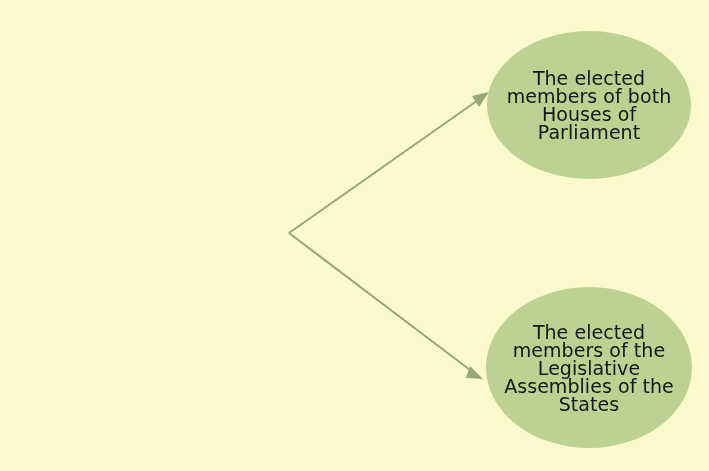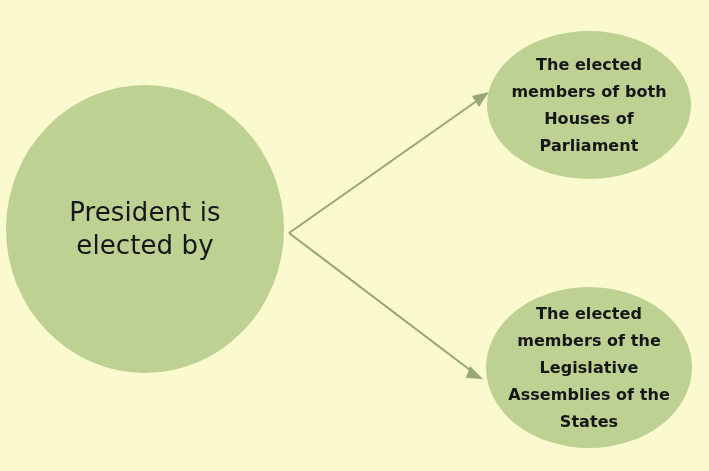--- a/index.html
+++ b/index.html
@@ -56,23 +56,23 @@
     height: 148px;
   }
   
   #node-assemblies {
     left: 486px;
     top: 287px;
     width: 206px;
     height: 161px;
   }
   .leaf-label {
-    font-size: 16px;
-    line-height: 27px;
-    font-weight: 700;
+    font-size: 19px;
+    line-height: 18px;
+    font-weight: 400;
     white-space: pre-line;
     padding: 0 14px;
     letter-spacing: 0.05px;
   }
   #connector-layer {
     position: absolute;
     left: 0;
     top: 0;
     width: 709px;
     height: 471px;
@@ -97,24 +97,20 @@
     <g>
       <line class="connector-line" x1="289" y1="233" x2="481" y2="98"></line>
       <polygon class="connector-head" points="489,92 472,96 479,107"></polygon>
     </g>
     <g>
       <line class="connector-line" x1="289" y1="233" x2="474" y2="373"></line>
       <polygon class="connector-head" points="483,379 470,366 466,378"></polygon>
     </g>
   </svg>
 
-  <div class="node node-shape" id="node-president">
-    <span class="node-label">President is
-elected by</span>
-  </div>
 
   <div class="node node-shape" id="node-parliament">
     <span class="leaf-label">The elected
 members of both
 Houses of
 Parliament</span>
   </div>
 
   <div class="node node-shape" id="node-assemblies">
     <span class="leaf-label">The elected

